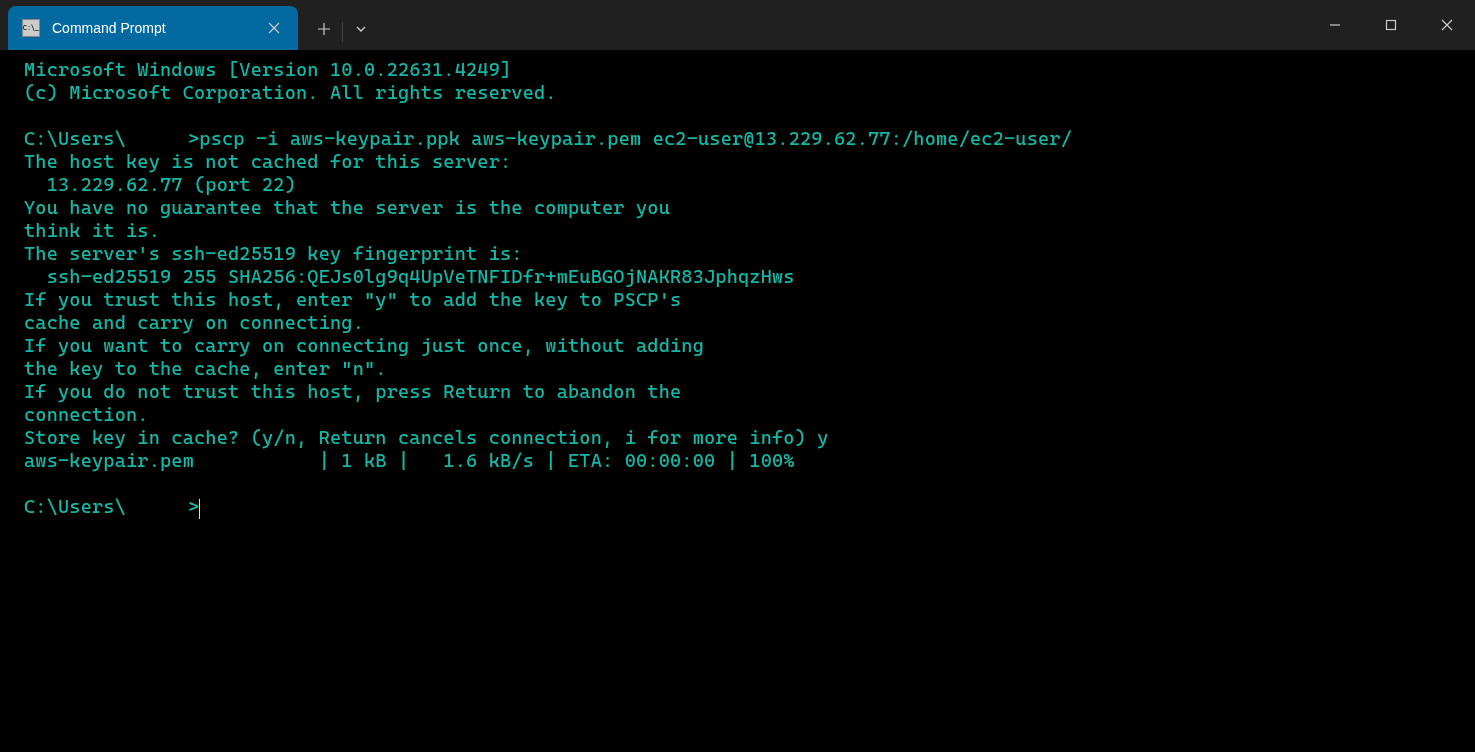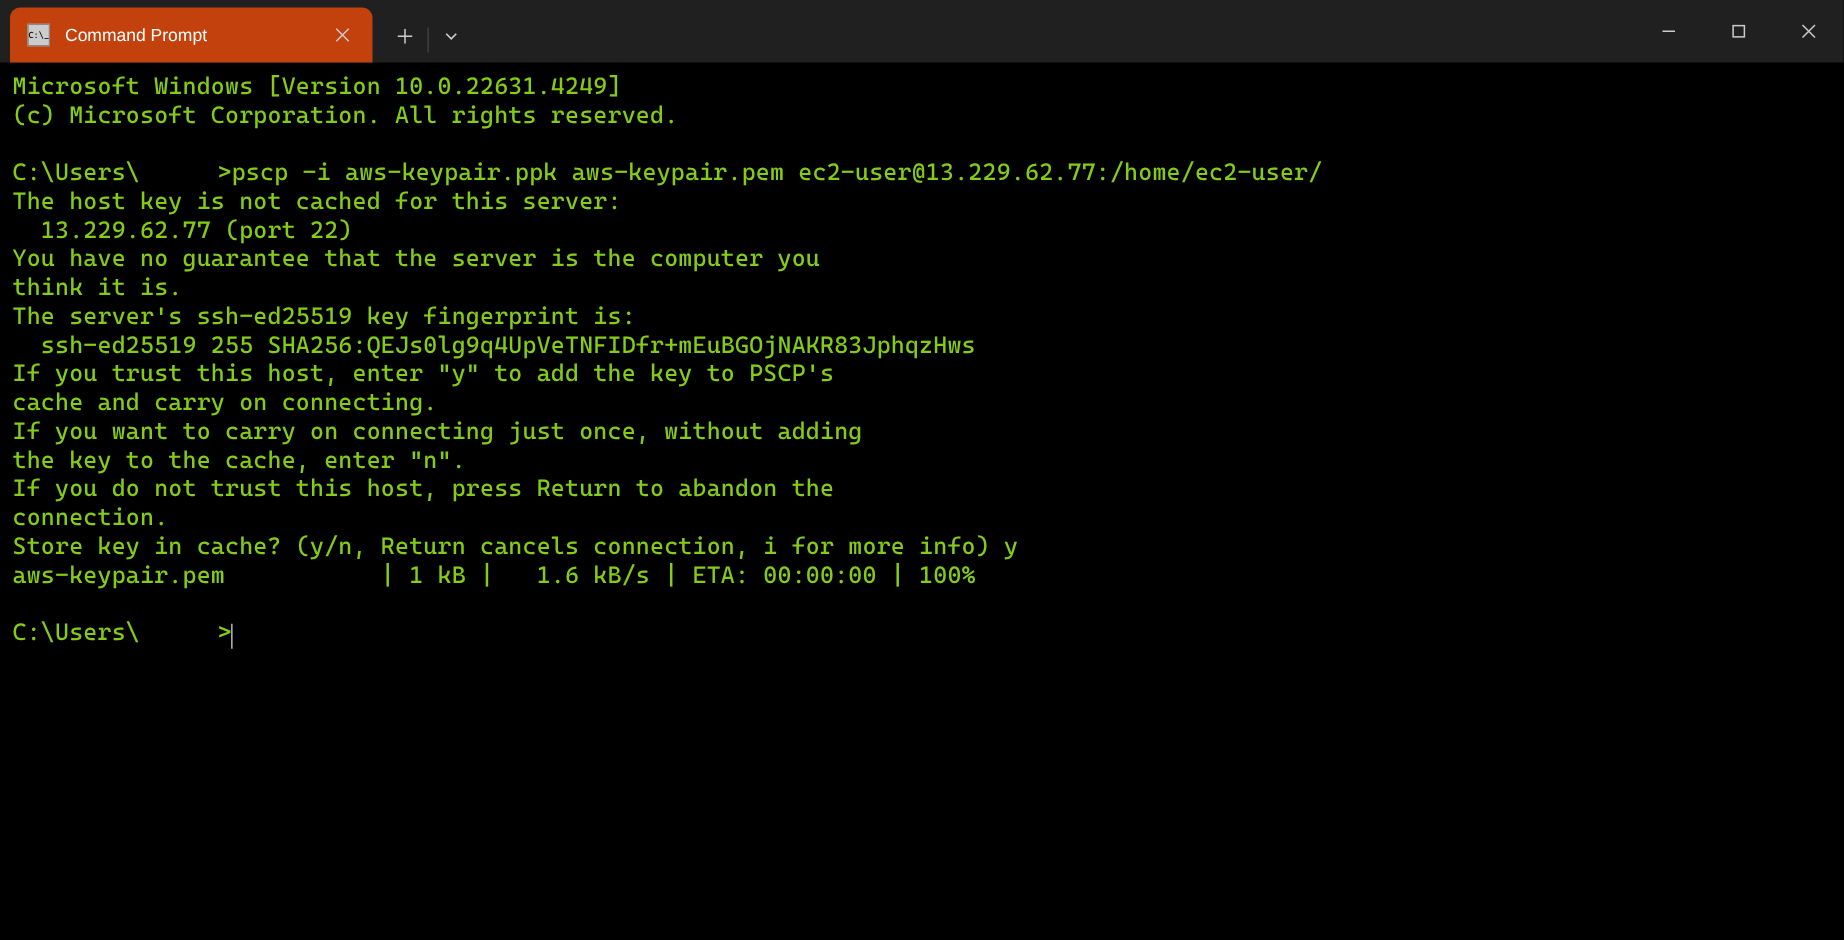--- a/index.html
+++ b/index.html
@@ -12,21 +12,21 @@
     }
     .title-bar {
       height: 50px;
       background: #202020;
       display: flex;
       align-items: stretch;
     }
     .tab {
       display: flex;
       align-items: center;
-      background: #c2410c;
+      background: #0369a1;
       border-top-left-radius: 8px;
       border-top-right-radius: 8px;
       margin: 6px 0 0 8px;
       padding: 0 10px 0 14px;
       min-width: 290px;
       gap: 12px;
     }
     .tab-icon {
       width: 18px;
       height: 18px;
@@ -84,22 +84,22 @@
       align-items: stretch;
     }
     .win-btn {
       width: 56px;
       display: flex;
       align-items: center;
       justify-content: center;
       color: #ccc;
     }
     .terminal {
-      padding: 8px 10px;
-      color: #84cc16;
+      padding: 8px 24px;
+      color: #14b8a6;
       font-size: 19px;
       line-height: 23px;
       white-space: pre;
       letter-spacing: 0.2px;
     }
     .redact {
       display: inline-block;
       width: 62px;
       height: 18px;
       background: #000;

